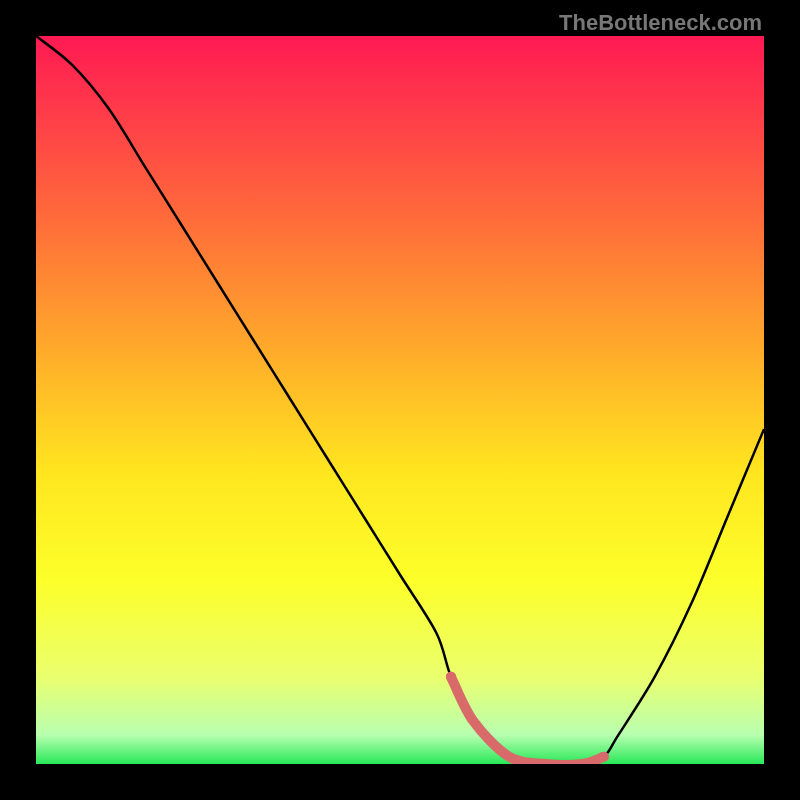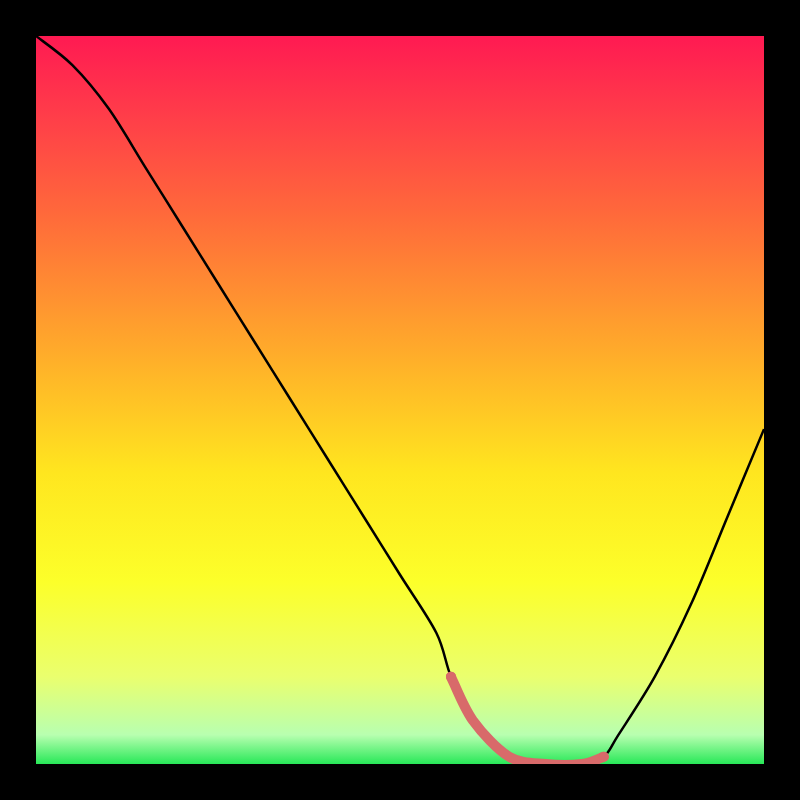--- a/index.html
+++ b/index.html
@@ -26,20 +26,21 @@
     font-size: 22px;
     font-weight: bold;
     z-index: 5;
   }
   svg { display: block; }
 </style>
 </head>
 <body>
 
 <div class="chart-container">
+  <div class="watermark">TheBottleneck.com</div>
   <div class="plot-area">
     <svg id="chart-svg" width="728" height="728" viewBox="0 0 728 728" preserveAspectRatio="none">
       <defs>
         <linearGradient id="bg-grad" x1="0" y1="0" x2="0" y2="1">
             <stop offset="0%" stop-color="#ff1a52"></stop>
             <stop offset="10%" stop-color="#ff3a4a"></stop>
             <stop offset="25%" stop-color="#ff6b3a"></stop>
             <stop offset="45%" stop-color="#ffb129"></stop>
             <stop offset="60%" stop-color="#ffe61f"></stop>
             <stop offset="75%" stop-color="#fcff2a"></stop>

